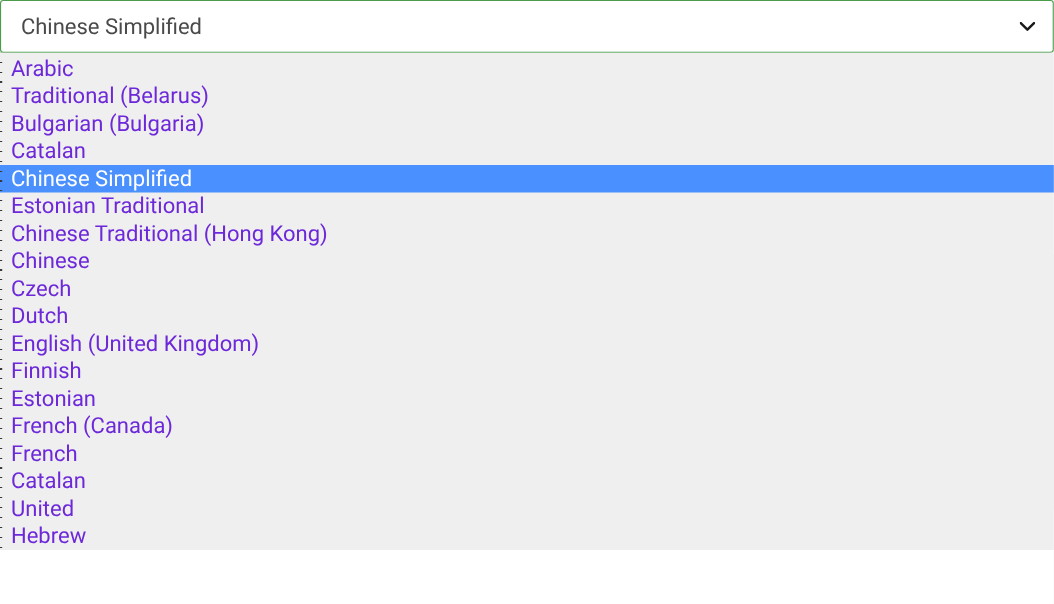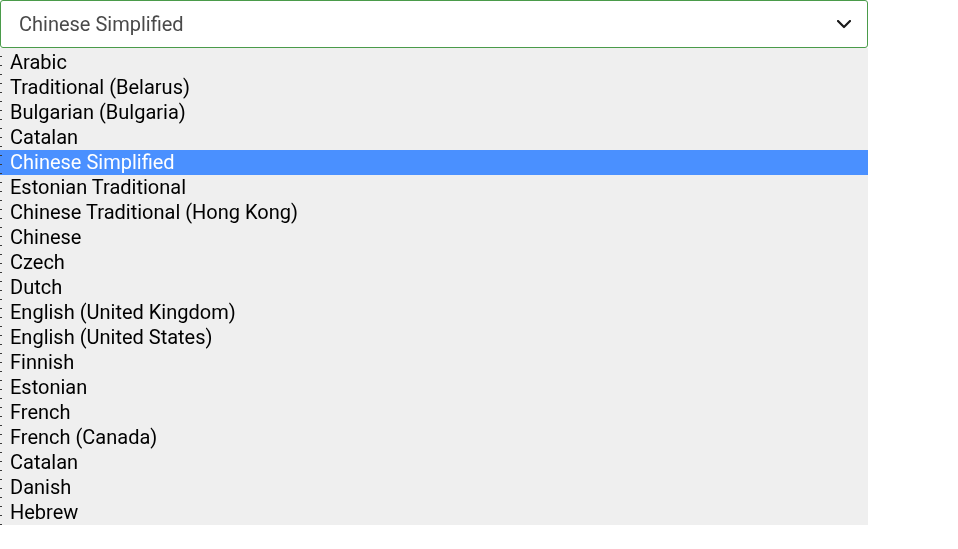--- a/index.html
+++ b/index.html
@@ -9,21 +9,21 @@
     }
     body {
       font-family: -apple-system, BlinkMacSystemFont, "Segoe UI", Roboto, "Helvetica Neue", Arial, sans-serif;
       background: #ffffff;
       width: 958px;
       height: 549px;
       overflow: hidden;
     }
     .select-box {
       position: relative;
-      width: 868px;
+      width: 958px;
     }
     .select-trigger {
       display: flex;
       align-items: center;
       justify-content: space-between;
       border: 1px solid #4a9b4a;
       border-radius: 3px;
       padding: 10px 14px 10px 18px;
       background: #ffffff;
       cursor: pointer;
@@ -47,21 +47,21 @@
     }
     .dropdown-list {
       background: #efefef;
       border-top: none;
       width: 100%;
       padding: 2px 0 0 0;
     }
     .dropdown-option {
       padding: 0px 10px;
       font-size: 20px;
-      color: #000000;
+      color: #6d28d9;
       line-height: 25px;
       cursor: pointer;
       font-weight: 400;
     }
     .dropdown-option.selected {
       background: #4a90ff;
       color: #ffffff;
     }
     .left-edge {
       position: absolute;
@@ -96,23 +96,22 @@
       <div class="dropdown-option">Traditional (Belarus)</div>
       <div class="dropdown-option">Bulgarian (Bulgaria)</div>
       <div class="dropdown-option">Catalan</div>
       <div class="dropdown-option selected">Chinese Simplified</div>
       <div class="dropdown-option">Estonian Traditional</div>
       <div class="dropdown-option">Chinese Traditional (Hong Kong)</div>
       <div class="dropdown-option">Chinese</div>
       <div class="dropdown-option">Czech</div>
       <div class="dropdown-option">Dutch</div>
       <div class="dropdown-option">English (United Kingdom)</div>
-      <div class="dropdown-option">English (United States)</div>
       <div class="dropdown-option">Finnish</div>
       <div class="dropdown-option">Estonian</div>
+      <div class="dropdown-option">French (Canada)</div>
       <div class="dropdown-option">French</div>
-      <div class="dropdown-option">French (Canada)</div>
       <div class="dropdown-option">Catalan</div>
-      <div class="dropdown-option">Danish</div>
+      <div class="dropdown-option">United</div>
       <div class="dropdown-option">Hebrew</div>
     </div>
   <div class="left-edge"></div>
 </div>
 
 </body></html>

